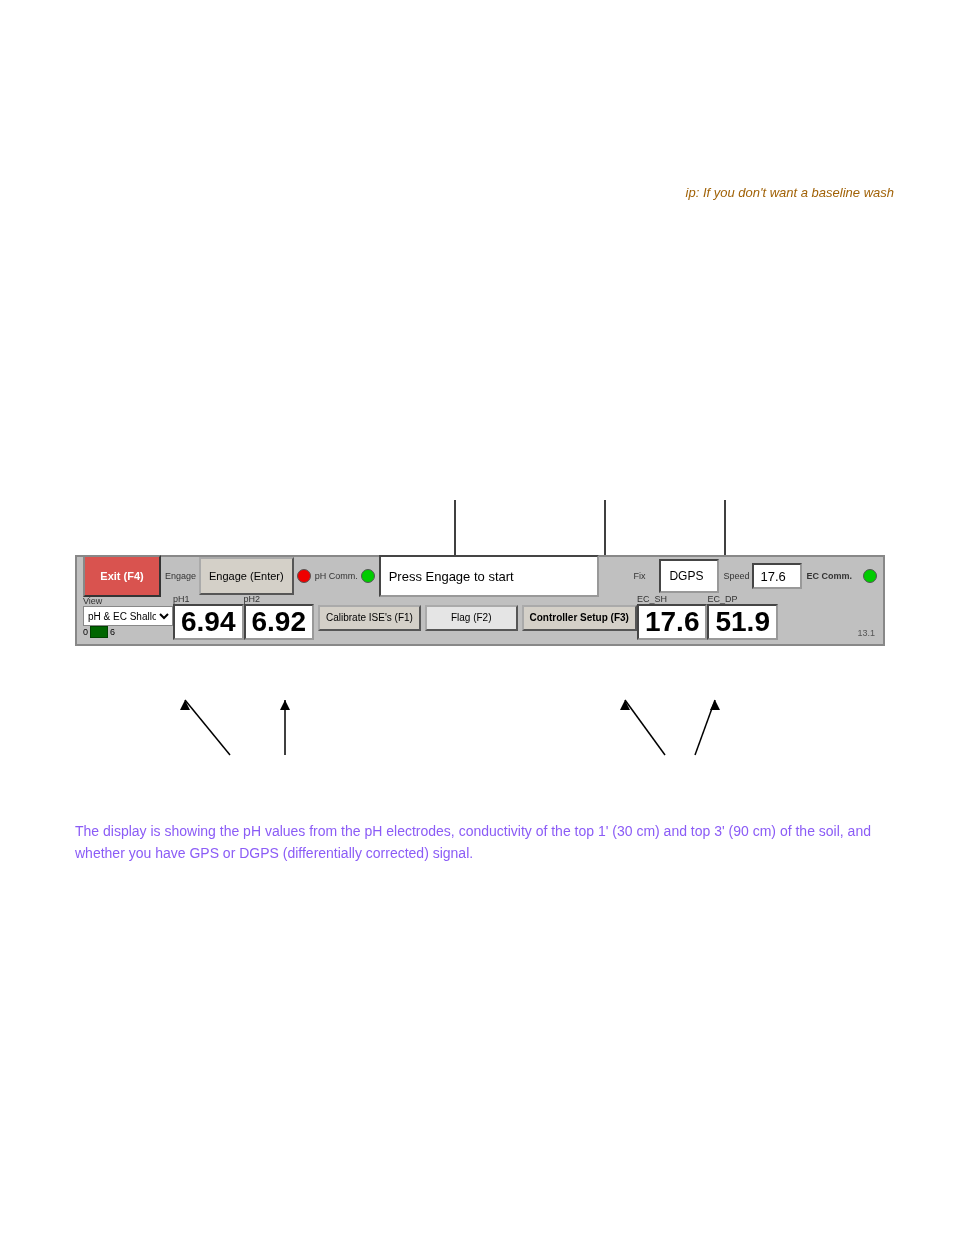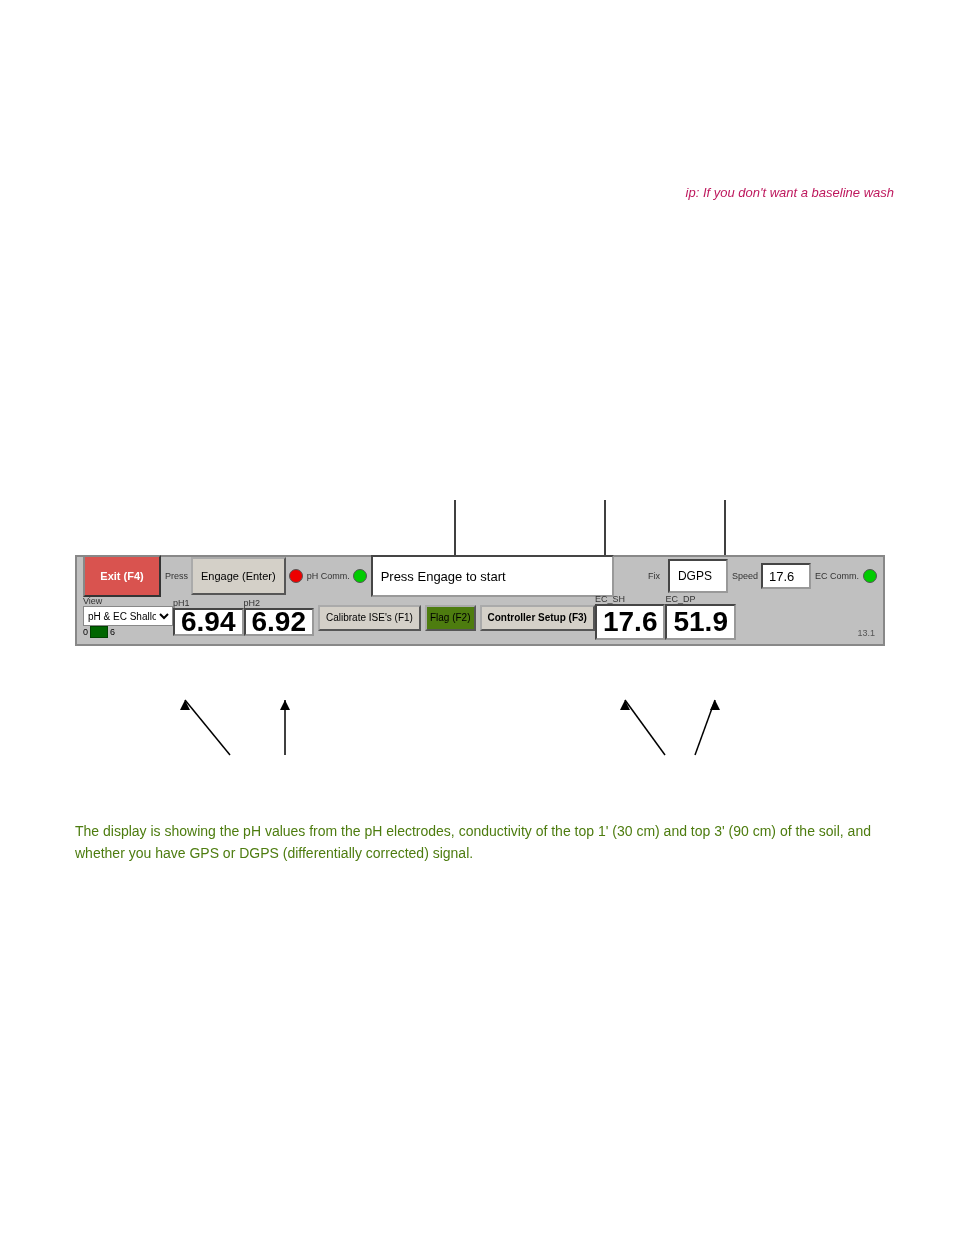--- a/index.html
+++ b/index.html
@@ -11,21 +11,21 @@
       position: relative;
     }
 
     
     .tip-text {
       position: absolute;
       top: 185px;
       right: 60px;
       font-style: italic;
       font-size: 13px;
-      color: #be185d;
+      color: #a16207;
     }
 
     
     .software-panel {
       position: absolute;
       top: 555px;
       left: 75px;
       width: 810px;
       background: #c0c0c0;
       border: 2px solid #888;
@@ -136,36 +136,36 @@
       font-weight: bold;
       color: #000;
       background: #fff;
       border: 2px inset #999;
       padding: 0 6px;
       min-width: 65px;
       text-align: center;
       display: flex;
       align-items: center;
       justify-content: center;
-      height: 28px;
+      height: 36px;
     }
 
     .calibrate-btn {
       background: #d4d0c8;
       border: 2px outset #aaa;
       padding: 2px 6px;
       font-size: 10px;
       cursor: pointer;
       height: 26px;
     }
 
     .flag-btn {
-      background: #4d7c0f;
+      background: #e5e5e5;
       border: 2px outset #aaa;
-      padding: 2px 3px;
+      padding: 2px 24px;
       font-size: 10px;
       cursor: pointer;
       height: 26px;
     }
 
     .controller-btn {
       background: #d4d0c8;
       border: 2px outset #aaa;
       padding: 2px 6px;
       font-size: 10px;
@@ -198,21 +198,21 @@
       padding-bottom: 2px;
     }
 
     
     .description-text {
       position: absolute;
       top: 820px;
       left: 75px;
       right: 75px;
       font-size: 14px;
-      color: #4d7c0f;
+      color: #8b5cf6;
       line-height: 1.6;
     }
 
     
     .arrows-svg {
       position: absolute;
       top: 490px;
       left: 75px;
       width: 810px;
       height: 120px;
@@ -246,34 +246,35 @@
 
     .phcomm-group {
       display: flex;
       align-items: center;
       gap: 3px;
     }
 
     .fix-group {
       display: flex;
       align-items: center;
-      gap: 8px;
+      gap: 14px;
       margin-left: 30px;
     }
 
     .speed-group {
       display: flex;
       align-items: center;
       gap: 3px;
     }
 
     .eccomm-group {
       display: flex;
       align-items: center;
-      gap: 4px;
+      gap: 11px;
+      font-weight: bold;
     }
 
     .ph-group {
       display: flex;
       flex-direction: column;
       align-items: flex-start;
     }
 
     .ec-sh-group {
       display: flex;
@@ -313,21 +314,21 @@
 </svg>
 
 <div class="software-panel">
 
   <div class="panel-row1">
 
     <button class="exit-btn">Exit (F4)</button>
 
     <div class="engage-group">
       <div class="stacked-label">
-        <span class="label-small">Press</span>
+        <span class="label-small">Engage</span>
       </div>
       <button class="engage-btn">Engage (Enter)</button>
       <span class="indicator-dot dot-red"></span>
     </div>
 
     <div class="phcomm-group">
       <div class="stacked-label">
         <span class="label-small">pH Comm.</span>
       </div>
       <span class="indicator-dot dot-green"></span>

